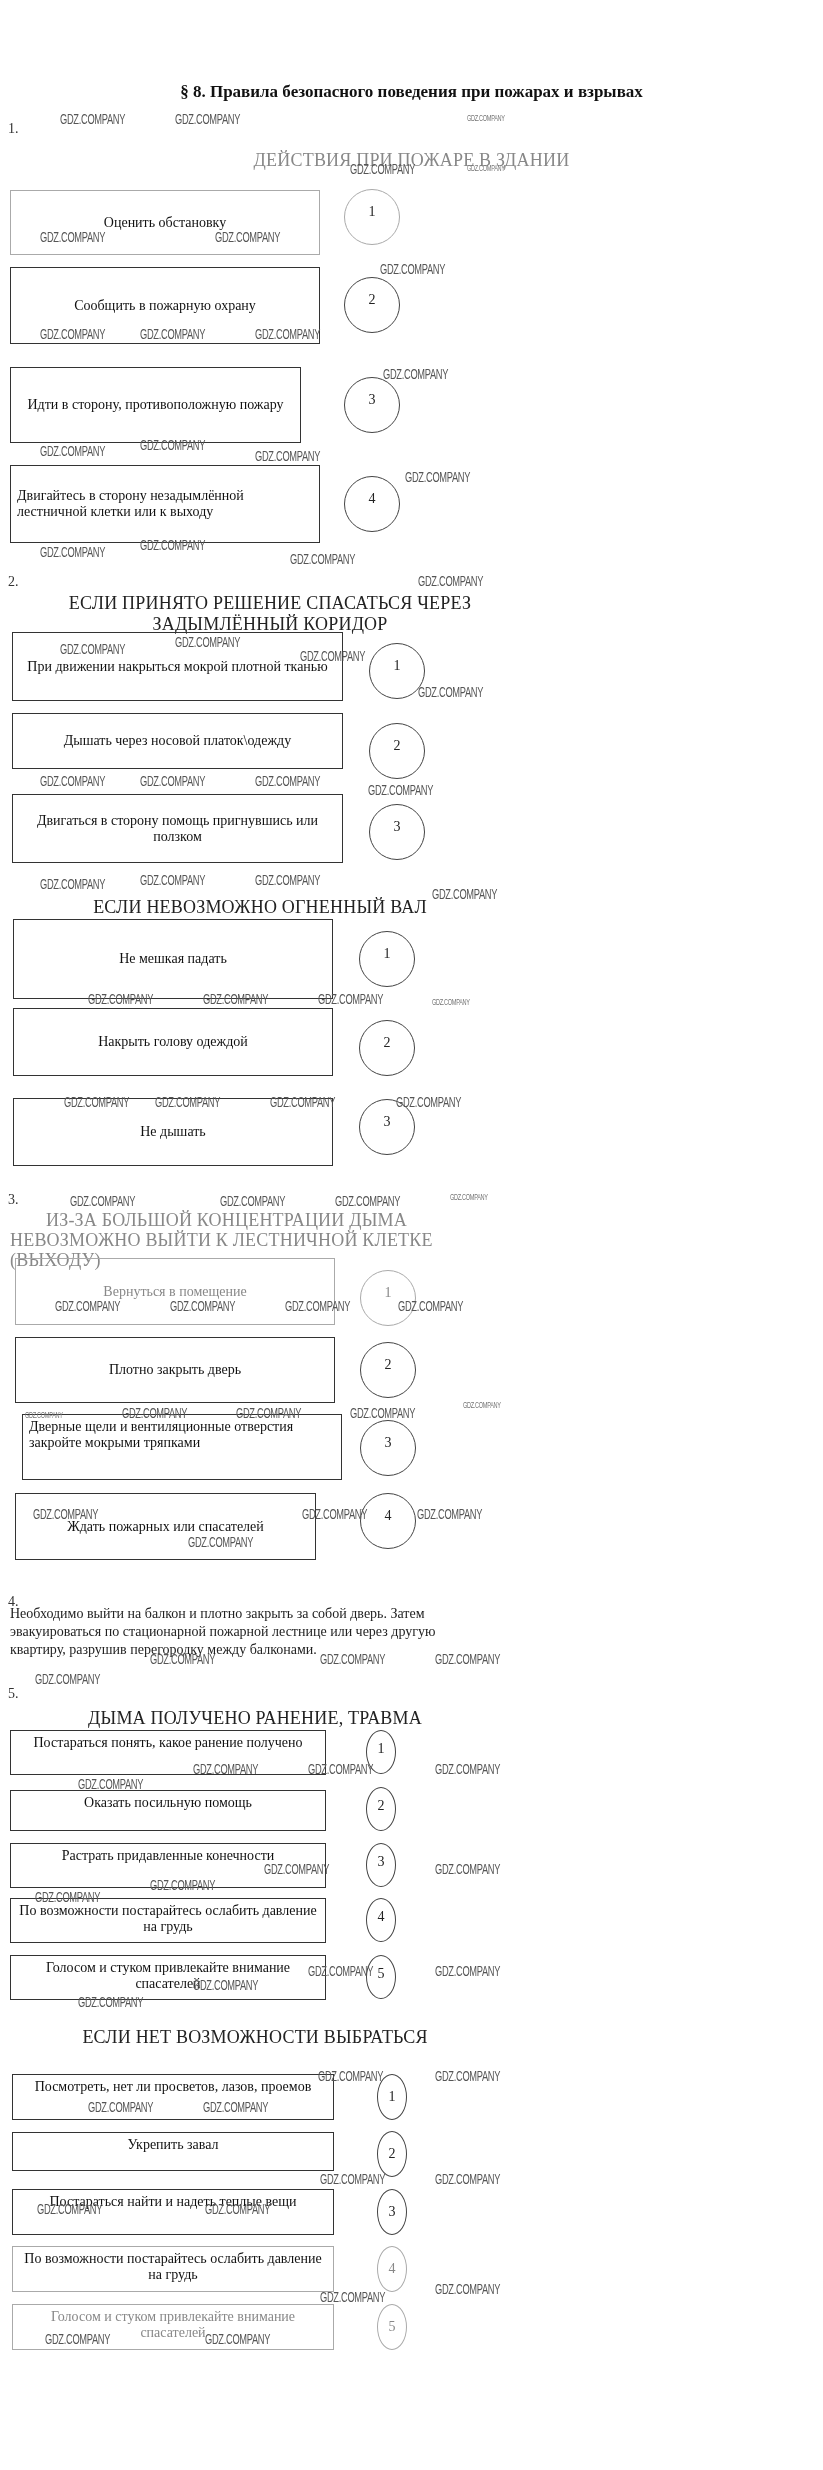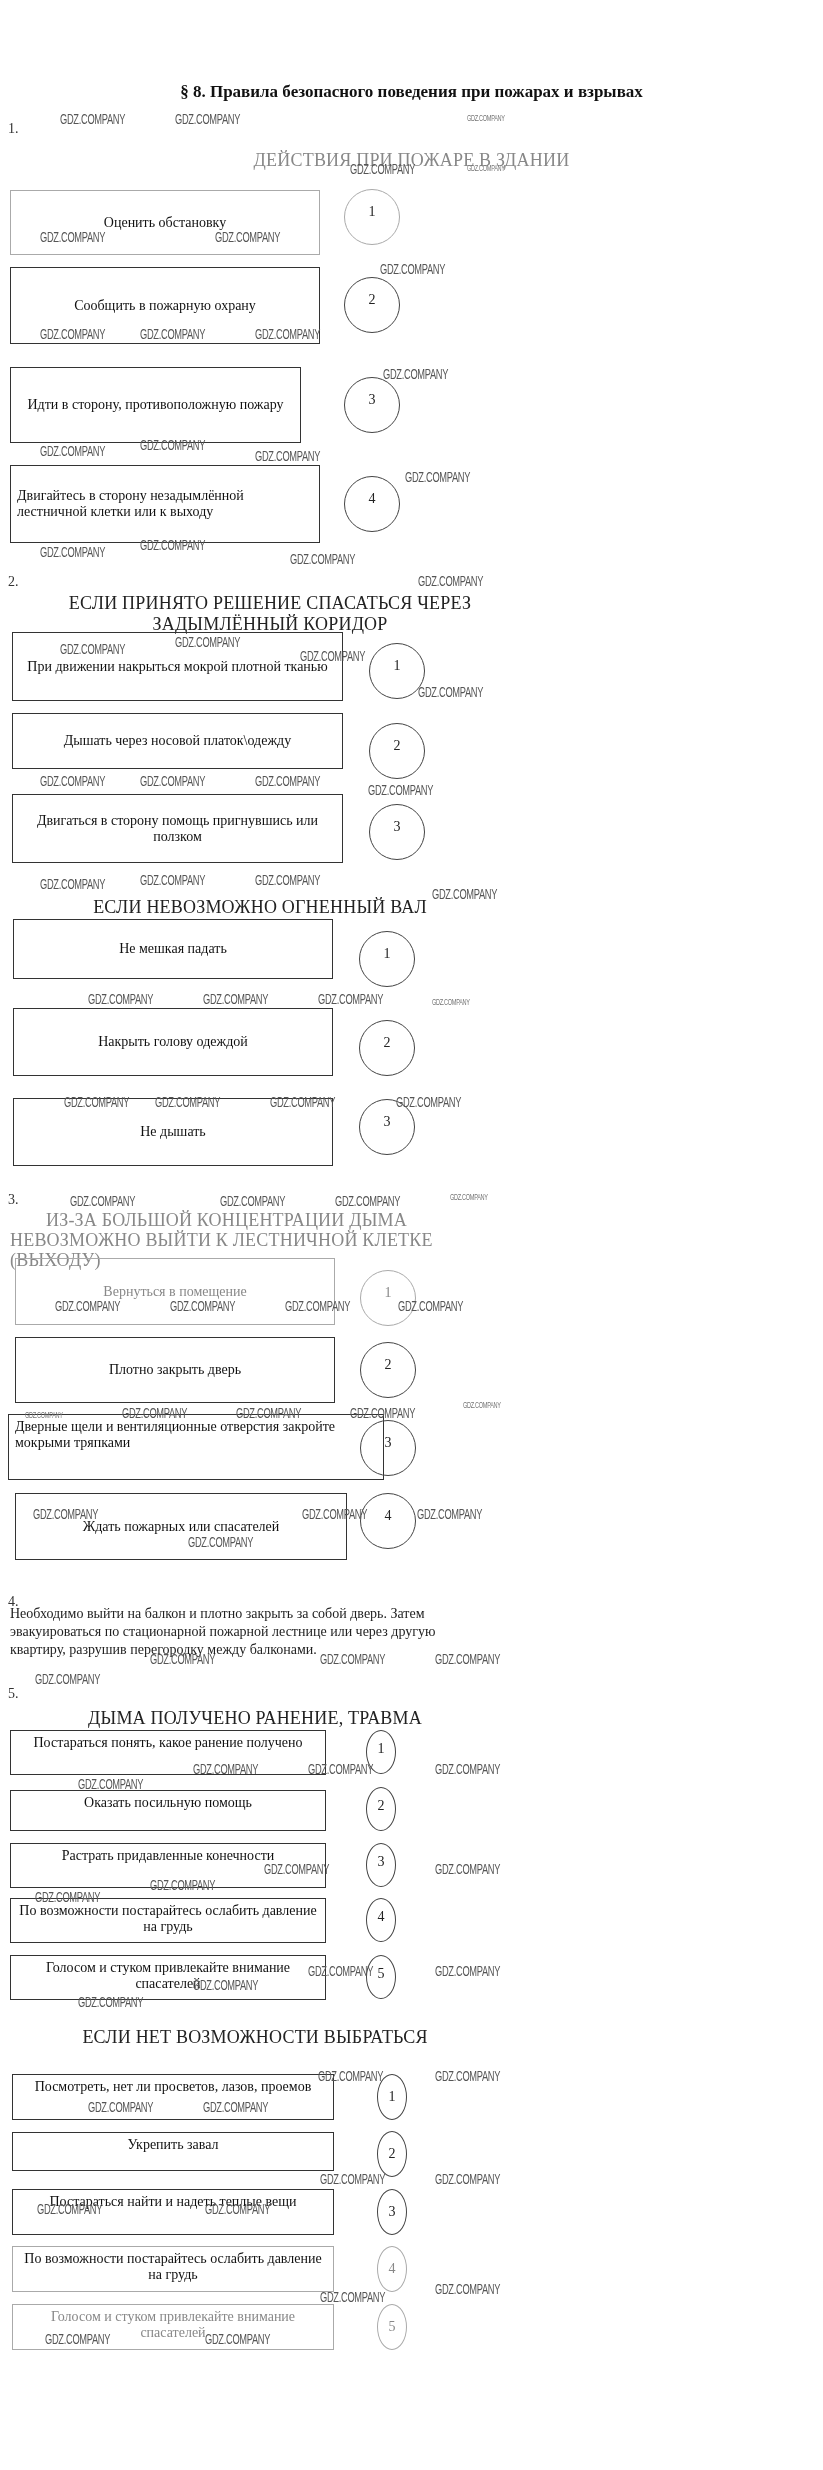--- a/index.html
+++ b/index.html
@@ -73,21 +73,21 @@
 
 <div class="abs box" style="left:12px;top:794px;width:331px;height:69px;">
     <span>Двигаться в сторону помощь пригнувшись или ползком</span>
   </div>
 <div class="abs circle" style="left:369px;top:804px;">
     <span>3</span>
   </div>
 
 <div class="abs heading" style="left:0;width:520px;top:897px;">ЕСЛИ НЕВОЗМОЖНО ОГНЕННЫЙ ВАЛ</div>
 
-<div class="abs box" style="left:13px;top:919px;width:320px;height:60px;">
+<div class="abs box" style="left:13px;top:919px;width:320px;height:80px;">
     <span>Не мешкая падать</span>
   </div>
 <div class="abs circle" style="left:359px;top:931px;">
     <span>1</span>
   </div>
 
 <div class="abs box" style="left:13px;top:1008px;width:320px;height:68px;">
     <span>Накрыть голову одеждой</span>
   </div>
 <div class="abs circle" style="left:359px;top:1020px;">
@@ -111,28 +111,28 @@
     <span>1</span>
   </div>
 
 <div class="abs box" style="left:15px;top:1337px;width:320px;height:66px;">
     <span>Плотно закрыть дверь</span>
   </div>
 <div class="abs circle" style="left:360px;top:1342px;">
     <span>2</span>
   </div>
 
-<div class="abs box left topalign" style="left:8px;top:1414px;width:376px;height:66px;">
+<div class="abs box left topalign" style="left:22px;top:1414px;width:320px;height:66px;">
     <span>Дверные щели и вентиляционные отверстия закройте мокрыми тряпками</span>
   </div>
 <div class="abs circle" style="left:360px;top:1420px;">
     <span>3</span>
   </div>
 
-<div class="abs box" style="left:15px;top:1493px;width:332px;height:67px;">
+<div class="abs box" style="left:15px;top:1493px;width:301px;height:67px;">
     <span>Ждать пожарных или спасателей</span>
   </div>
 <div class="abs circle" style="left:360px;top:1493px;">
     <span>4</span>
   </div>
 
 <div class="abs num" style="top:1594px;">4.</div>
 <div class="abs para" style="top:1605px;width:470px;left:10px;">Необходимо выйти на балкон и плотно закрыть за собой дверь. Затем эвакуироваться по стационарной пожарной лестнице или через другую квартиру, разрушив перегородку между балконами.</div>
 
 <div class="abs num" style="top:1686px;">5.</div>

